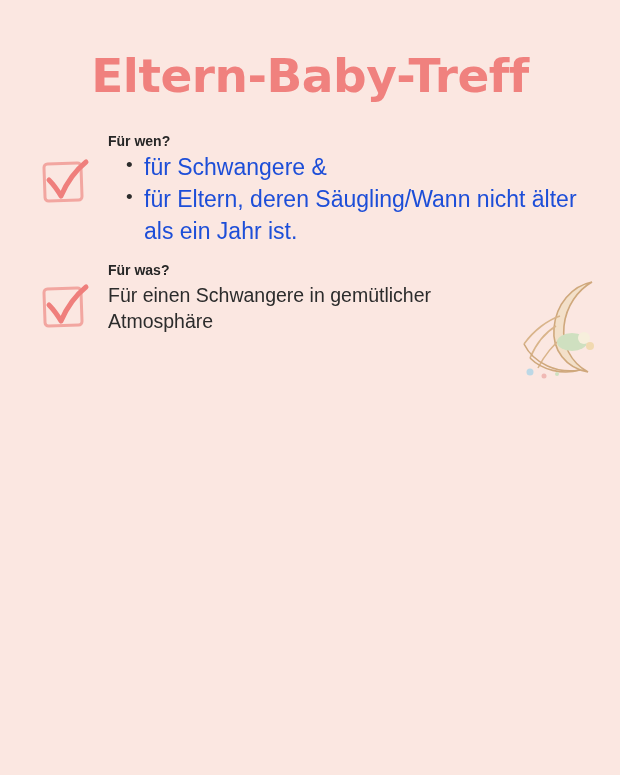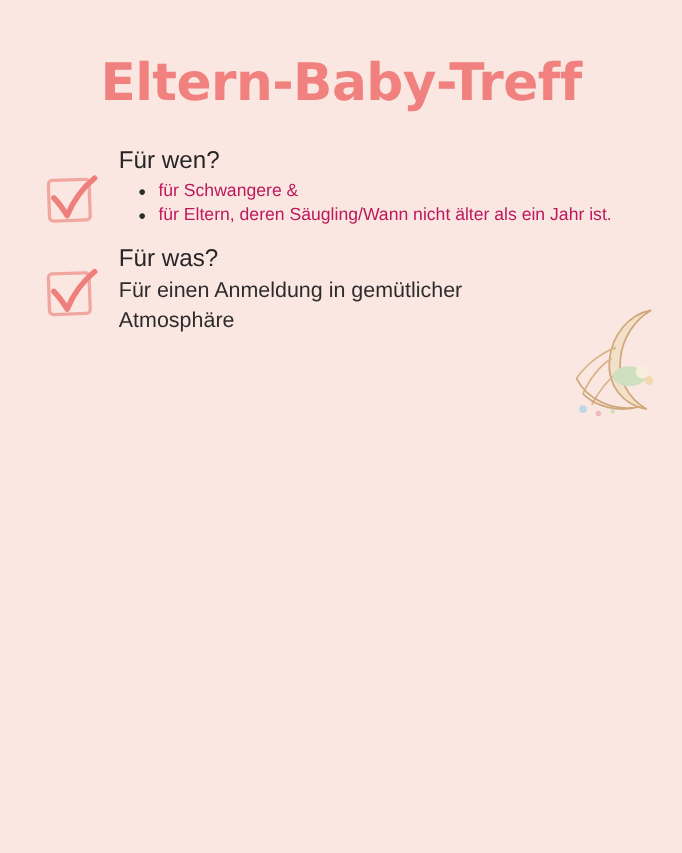--- a/index.html
+++ b/index.html
@@ -38,41 +38,41 @@
     top: 132px;
     left: 40px;
     width: 560px;
   }
   .block {
     position: relative;
     margin-bottom: 14px;
     padding-left: 68px;
   }
   .heading {
-    font-size: 22px;
-    font-weight: normal;
+    font-size: 14px;
+    font-weight: bold;
     margin: 0 0 2px 0;
     line-height: 1.3;
     color: #262626;
   }
   .line {
     font-size: 19.5px;
     line-height: 1.38;
     color: #2c2c2c;
   }
   ul.bullets {
     margin: 0;
     padding-left: 36px;
     list-style: none;
   }
   ul.bullets li {
-    font-size: 16px;
+    font-size: 23px;
     line-height: 1.38;
     position: relative;
-    color: #be185d;
+    color: #1d4ed8;
   }
   ul.bullets li::before {
     content: "\2022";
     position: absolute;
     left: -18px;
     top: 0;
     font-size: 19px;
     color: #2c2c2c;
   }
   
@@ -135,21 +135,21 @@
     </div>
 
     <div class="block">
       <div class="check check-2">
         <div class="box"></div>
         <svg width="50" height="50" viewBox="0 0 50 50" aria-hidden="true">
           <path d="M9 22 C14 27, 18 33, 21 38 C27 24, 36 12, 46 4" fill="none" stroke="#ef7f7c" stroke-width="5" stroke-linecap="round" stroke-linejoin="round"></path>
         </svg>
       </div>
       <div class="heading">Für was?</div>
-      <div class="line" style="max-width:400px;">Für einen Anmeldung in gemütlicher Atmosphäre</div>
+      <div class="line" style="max-width:400px;">Für einen Schwangere in gemütlicher Atmosphäre</div>
     </div>
 
 
 
   </div>
 
   <div class="moon-art">
     <svg width="112" height="110" viewBox="0 0 112 110" aria-hidden="true">
       <g fill="none" stroke="#d9b48a" stroke-width="1.6">
         <path d="M92 6 C72 10, 56 28, 54 52 C52 74, 66 92, 88 96

